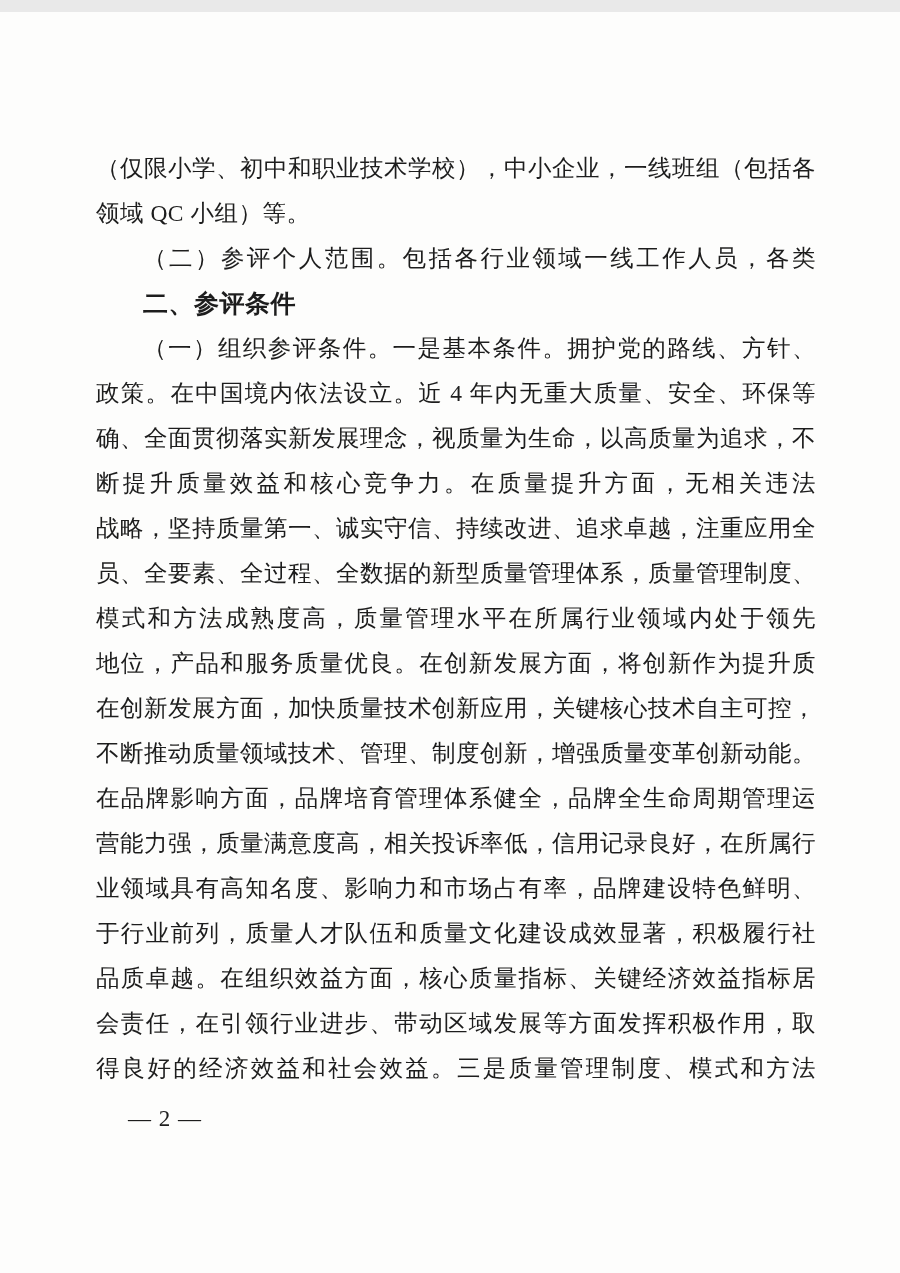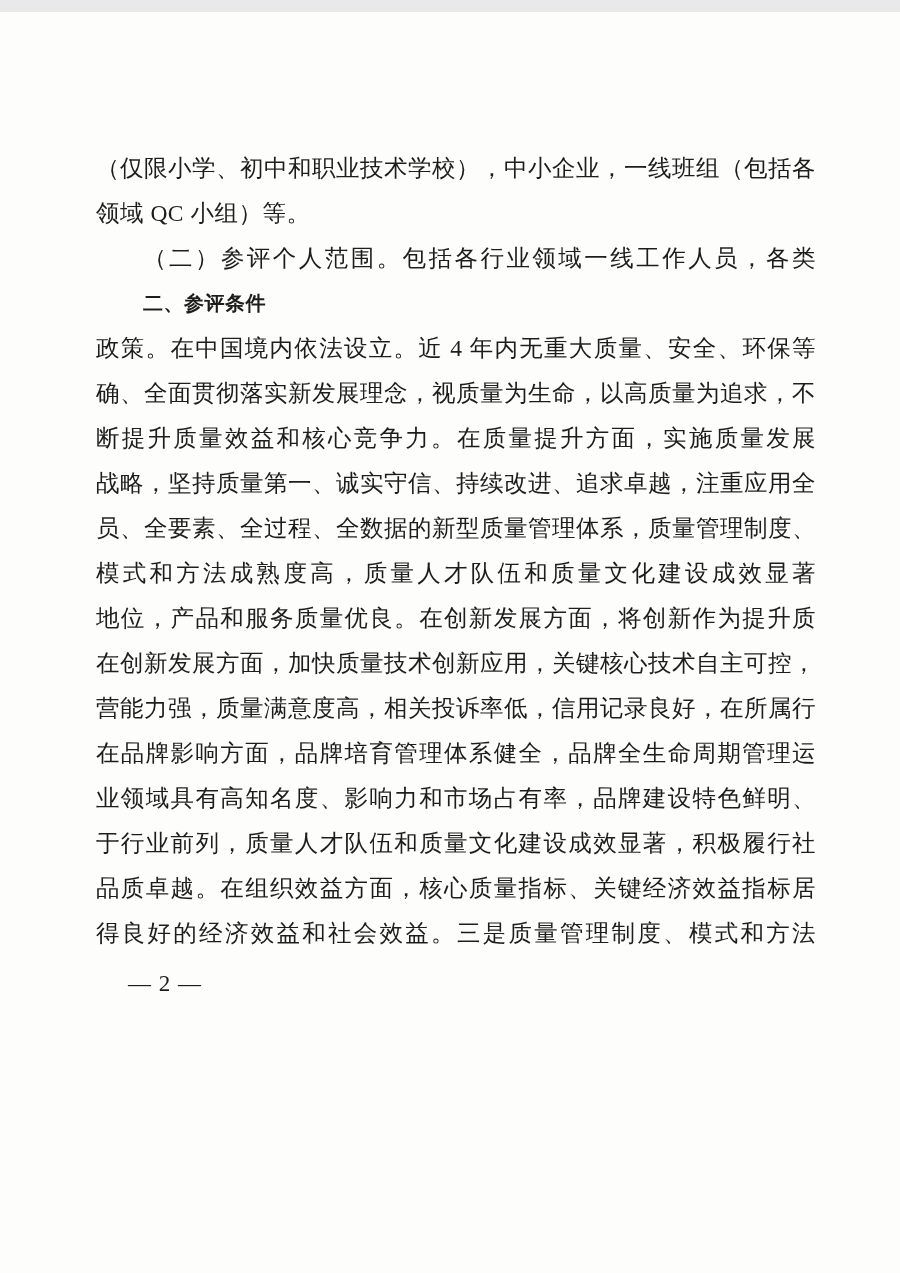--- a/index.html
+++ b/index.html
@@ -33,50 +33,53 @@
   }
   .line.indent {
     padding-left: 47px; 
   }
   .line.end {
     text-align: right;
     text-align-last: left;
   }
   .line.heading {
     font-weight: 700;
-    font-size: 20px;
+    font-size: 25px;
   }
   .footer-line {
     margin-top: 8px;
     padding-left: 128px;
     height: 40px;
     line-height: 40px;
     font-size: 23px;
     letter-spacing: 1px;
     text-align: left;
   }
 </style>
 </head>
 <body>
 
 <div class="page">
   <div class="text-block">
       <div class="line">（仅限小学、初中和职业技术学校），中小企业，一线班组（包括各</div>
       <div class="line end">领域 QC 小组）等。</div>
       <div class="line indent">（二）参评个人范围。包括各行业领域一线工作人员，各类</div>
       <div class="line heading indent end">二、参评条件</div>
+      <div class="line indent">（一）组织参评条件。一是基本条件。拥护党的路线、方针、</div>
       <div class="line">政策。在中国境内依法设立。近 4 年内无重大质量、安全、环保等</div>
       <div class="line">确、全面贯彻落实新发展理念，视质量为生命，以高质量为追求，不</div>
-      <div class="line">断提升质量效益和核心竞争力。在质量提升方面，实施质量发展</div>
+      <div class="line">断提升质量效益和核心竞争力。在质量提升方面，无相关违法</div>
       <div class="line">战略，坚持质量第一、诚实守信、持续改进、追求卓越，注重应用全</div>
       <div class="line">员、全要素、全过程、全数据的新型质量管理体系，质量管理制度、</div>
-      <div class="line">模式和方法成熟度高，质量人才队伍和质量文化建设成效显著</div>
+      <div class="line">模式和方法成熟度高，质量管理水平在所属行业领域内处于领先</div>
       <div class="line">地位，产品和服务质量优良。在创新发展方面，将创新作为提升质</div>
       <div class="line">在创新发展方面，加快质量技术创新应用，关键核心技术自主可控，</div>
+      <div class="line">不断推动质量领域技术、管理、制度创新，增强质量变革创新动能。</div>
+      <div class="line">在品牌影响方面，品牌培育管理体系健全，品牌全生命周期管理运</div>
       <div class="line">营能力强，质量满意度高，相关投诉率低，信用记录良好，在所属行</div>
-      <div class="line">在品牌影响方面，品牌培育管理体系健全，品牌全生命周期管理运</div>
       <div class="line">业领域具有高知名度、影响力和市场占有率，品牌建设特色鲜明、</div>
       <div class="line">于行业前列，质量人才队伍和质量文化建设成效显著，积极履行社</div>
       <div class="line">品质卓越。在组织效益方面，核心质量指标、关键经济效益指标居</div>
+      <div class="line">会责任，在引领行业进步、带动区域发展等方面发挥积极作用，取</div>
       <div class="line">得良好的经济效益和社会效益。三是质量管理制度、模式和方法</div>
     </div>
   <div class="footer-line">— 2 —</div>
 </div>
 
 </body></html>

